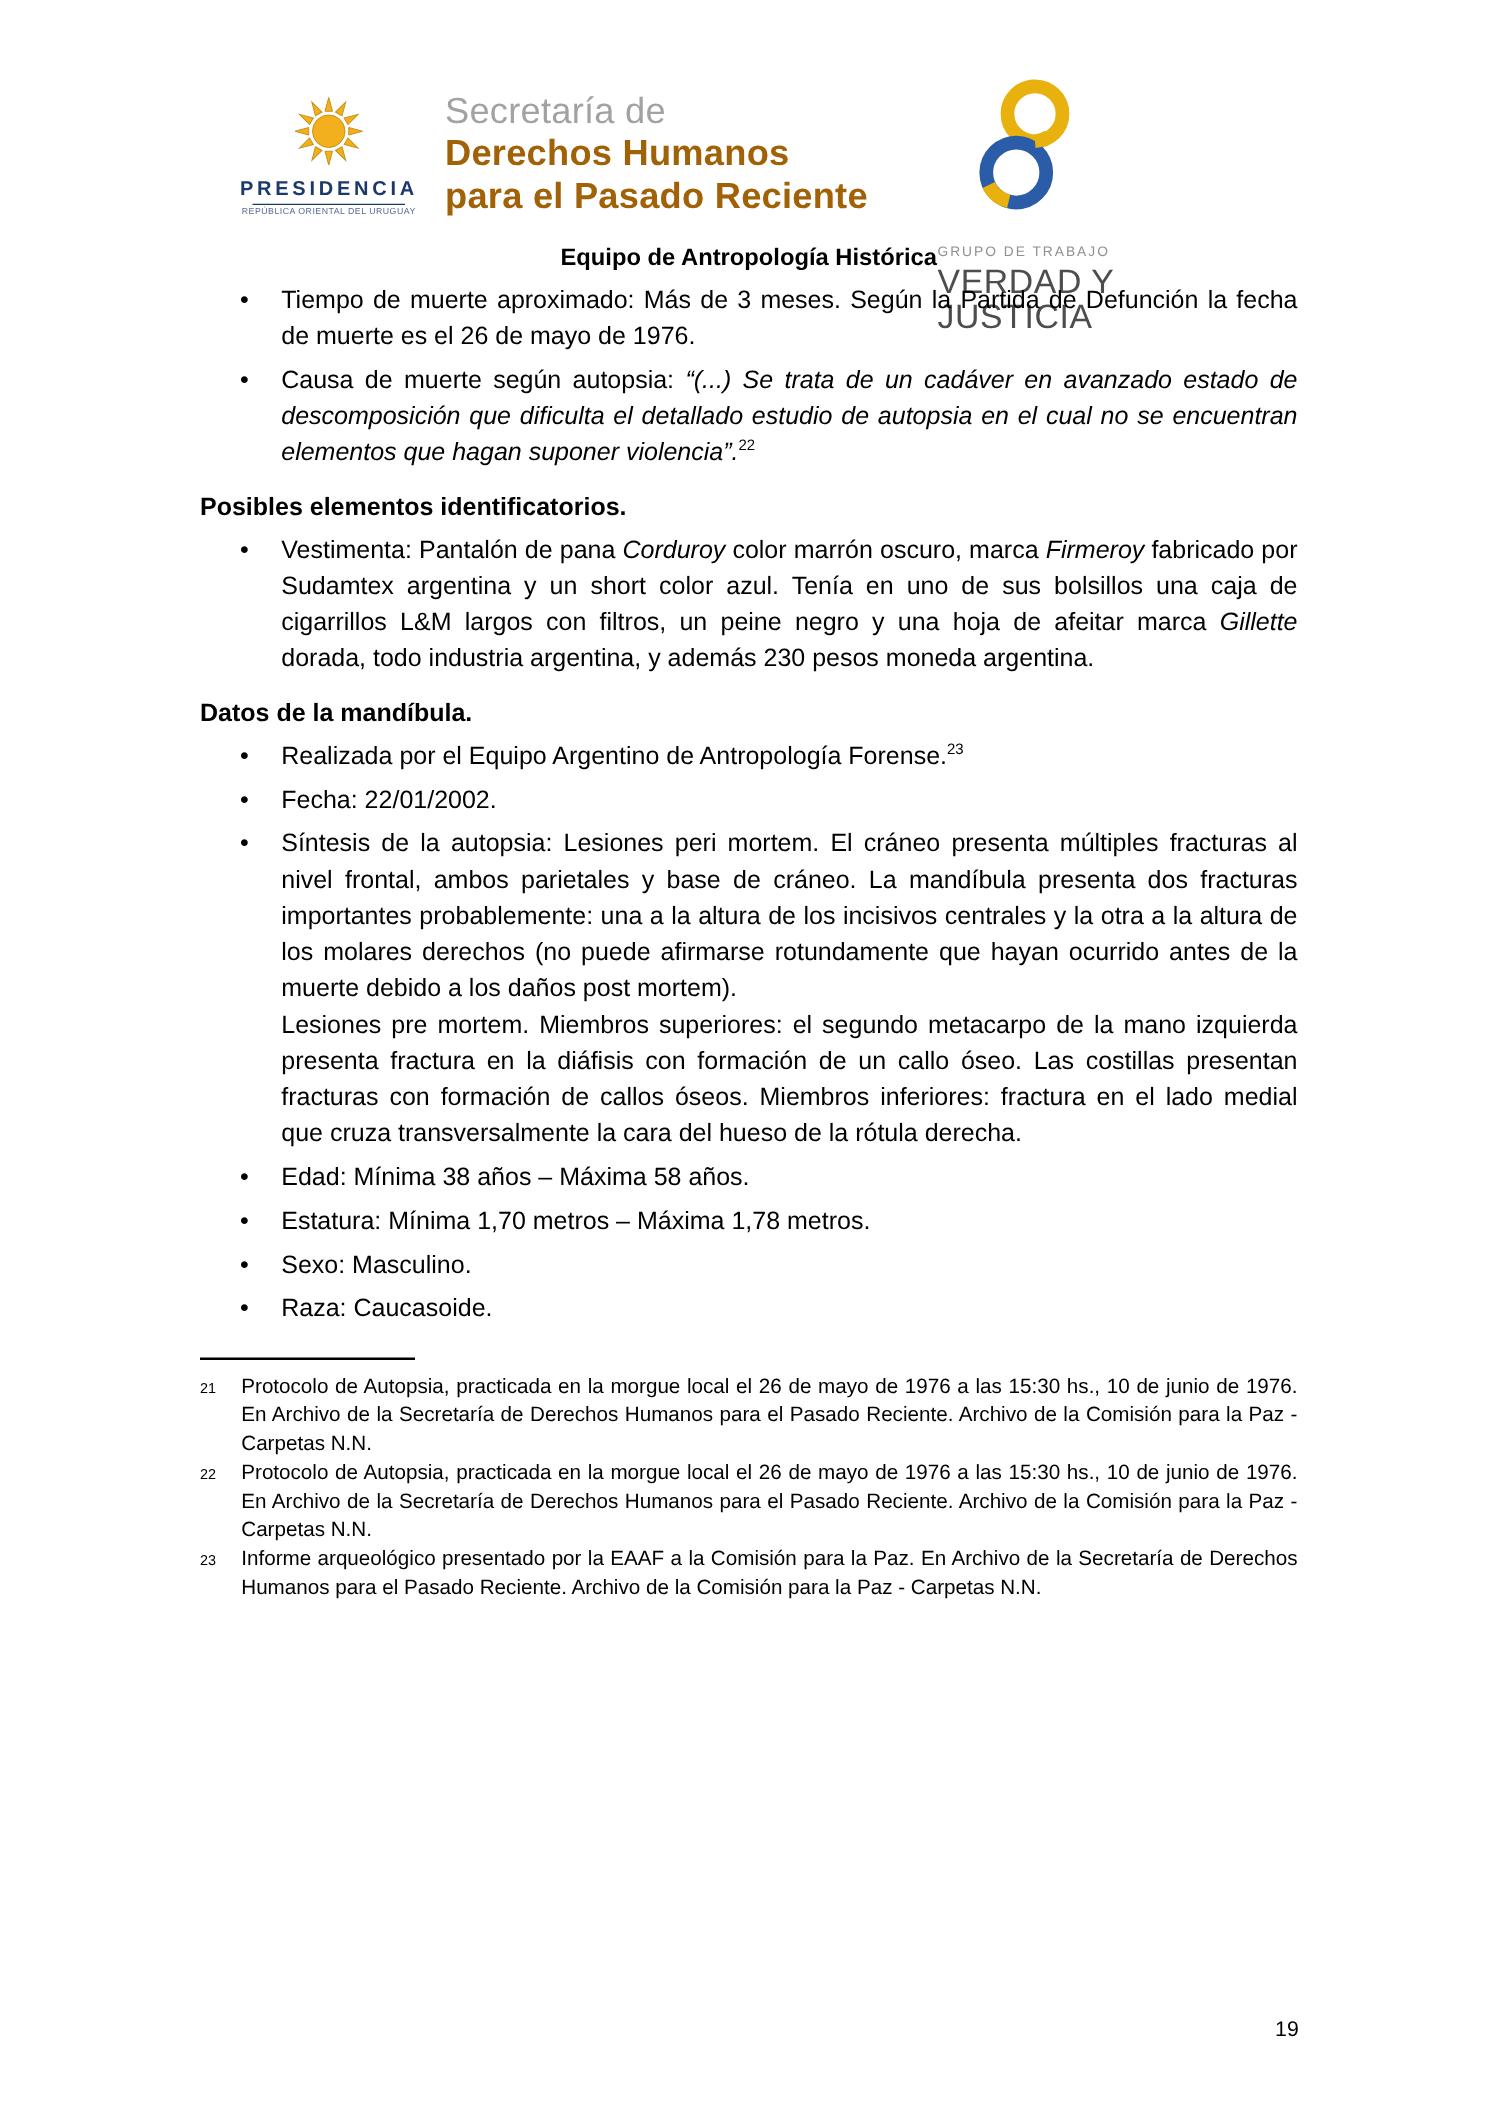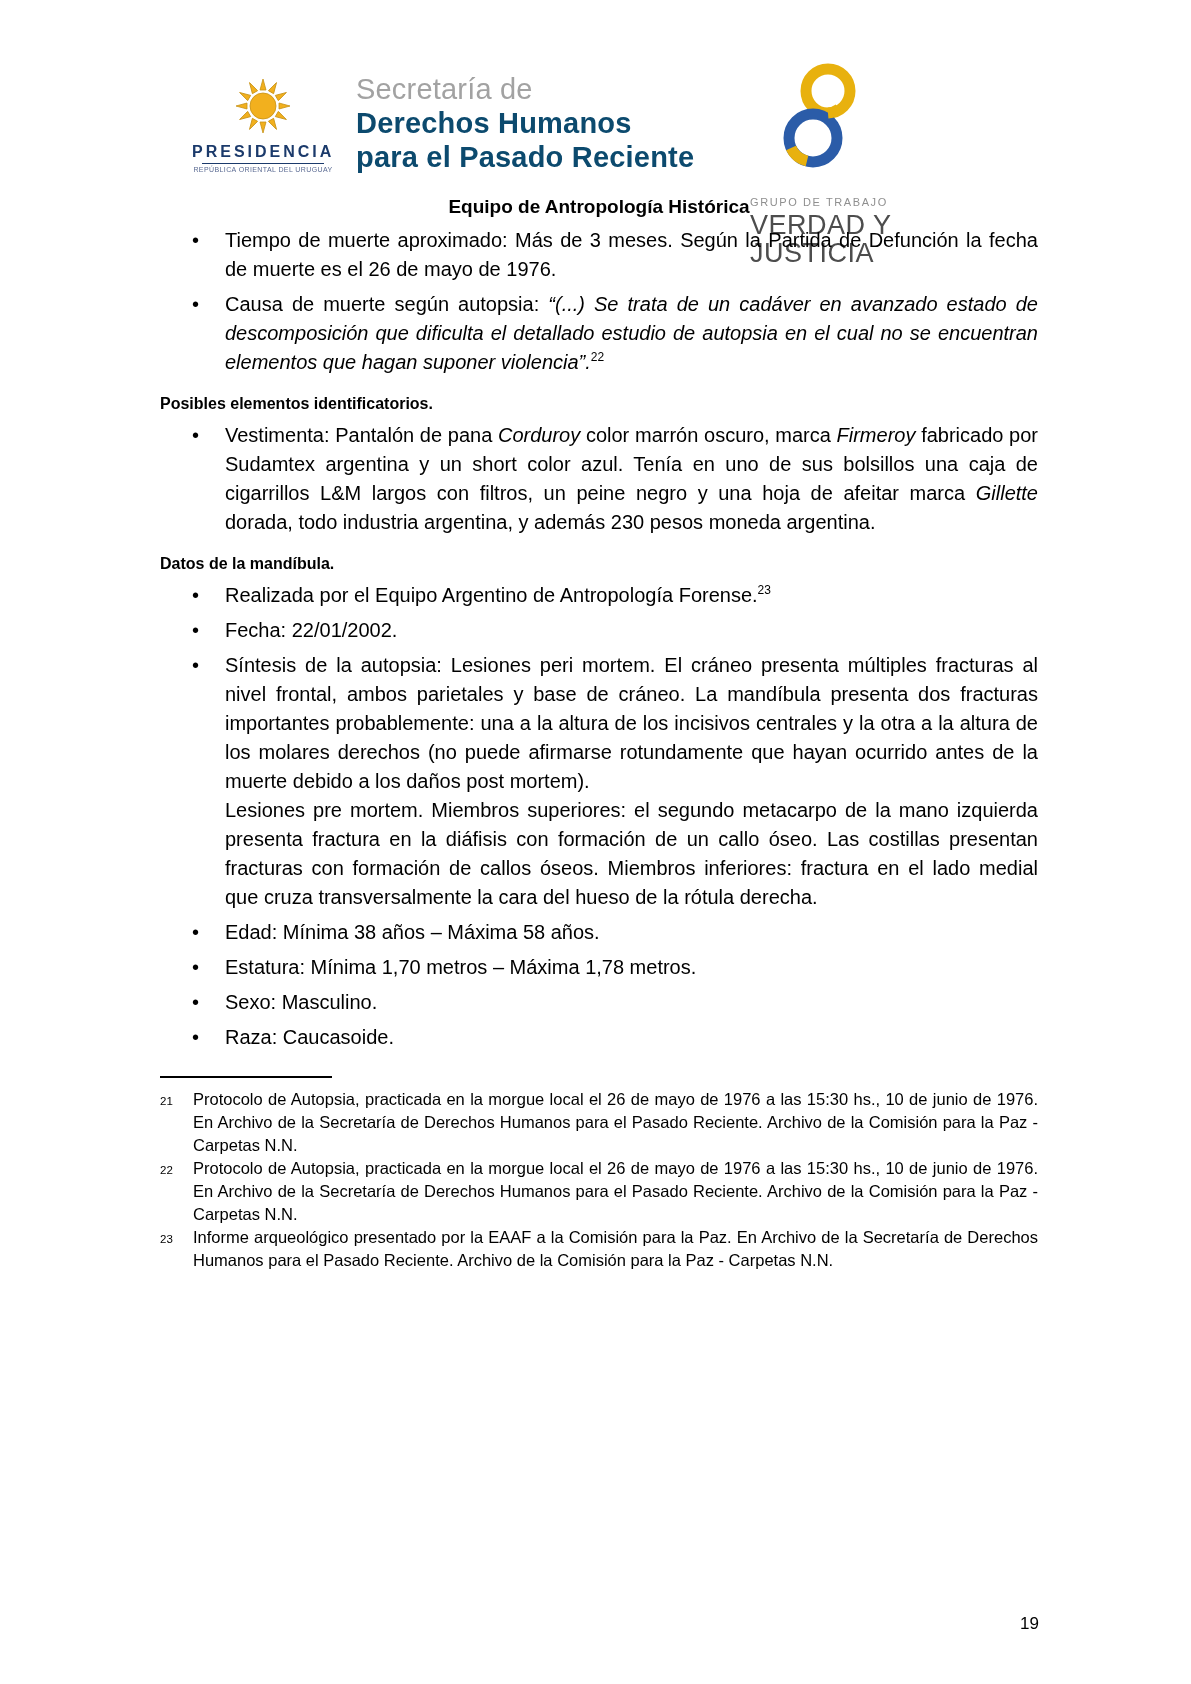--- a/index.html
+++ b/index.html
@@ -13,36 +13,36 @@
 
   
   .header { position:absolute; top:66px; left:0; width:100%; height:130px; }
   .logo-left { position:absolute; left:192px; top:6px; display:flex; align-items:center; gap:22px; }
   .sun-block { width:142px; text-align:center; }
   .presidencia-name { font-size:16px; font-weight:bold; letter-spacing:3px; color:#1b3a6b; margin-top:1px; }
   .presidencia-rule { border-top:1px solid #1b3a6b; margin:2px 10px 2px 10px; }
   .presidencia-country { font-size:7px; color:#5a6a92; letter-spacing:0.4px; white-space:nowrap; }
   .sdh-lines { font-size:29px; line-height:34px; letter-spacing:0.2px; }
   .sdh-line1 { color:#a2a2a2; }
-  .sdh-line2, .sdh-line3 { color:#0c4a6e; font-weight:bold; }
+  .sdh-line2, .sdh-line3 { color:#a16207; font-weight:bold; }
 
   .logo-right { position:absolute; left:750px; top:-4px; display:flex; align-items:center; gap:14px;flex-direction:column; }
   .gt-text { padding-top:6px; }
   .gt-small { font-size:11px; color:#8f8f8f; letter-spacing:1.6px; margin-bottom:3px; }
   .gt-big { font-size:27px; line-height:28px; font-weight:normal; color:#4d4d4d; letter-spacing:0.5px; }
 
   
   .content { padding:196px 153px 0 160px; }
   .doc-title { text-align:center; font-weight:bold; font-size:19px; margin-bottom:8px; }
   .para, .bullet { font-size:20px; line-height:29px; text-align:justify; }
   .indent { margin-left:65px; }
   .bullet { position:relative; padding-left:65px; margin-top:6px; }
   .bullet::before { content:"\2022"; position:absolute; left:32px; }
   .bullet p + p { margin-top:0; }
-  .section-heading { font-size:16px; font-weight:bold; margin:18px 0 8px 0; }
+  .section-heading { font-size:20px; font-weight:bold; margin:18px 0 8px 0; }
   sup.ref { font-size:12px; line-height:0; vertical-align:super; }
   .it { font-style:italic; }
 
   
   .footnotes { margin-top:24px; }
   .fn-rule { width:172px; border-top:2px solid #000; margin-bottom:10px; }
   .footnote { display:flex; font-size:16.5px; line-height:23px; }
   .fn-num { width:33px; font-size:11.5px; padding-top:2px; flex:none; }
   .fn-text { flex:1; text-align:justify; }
 

